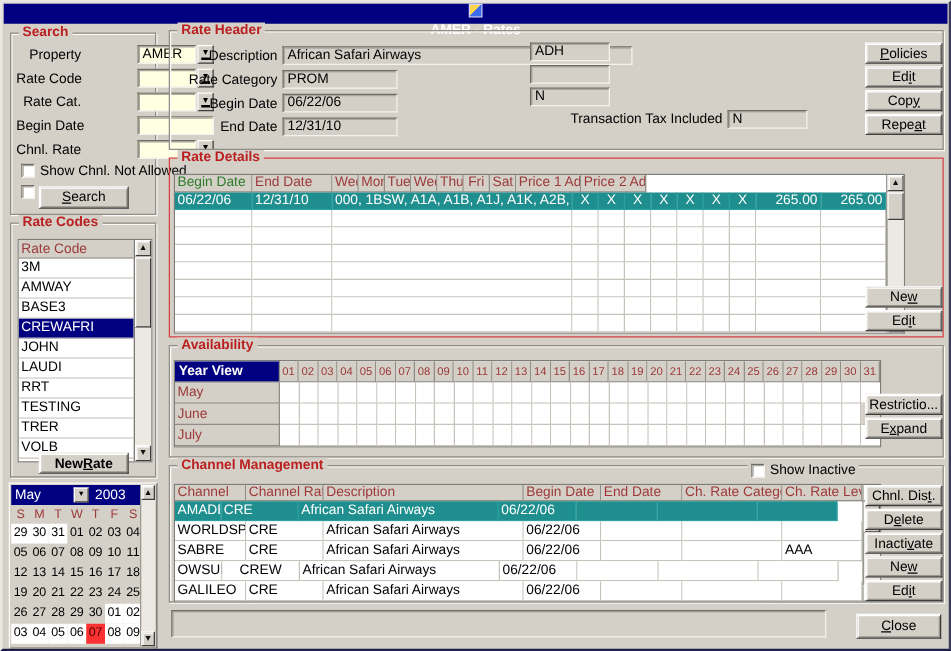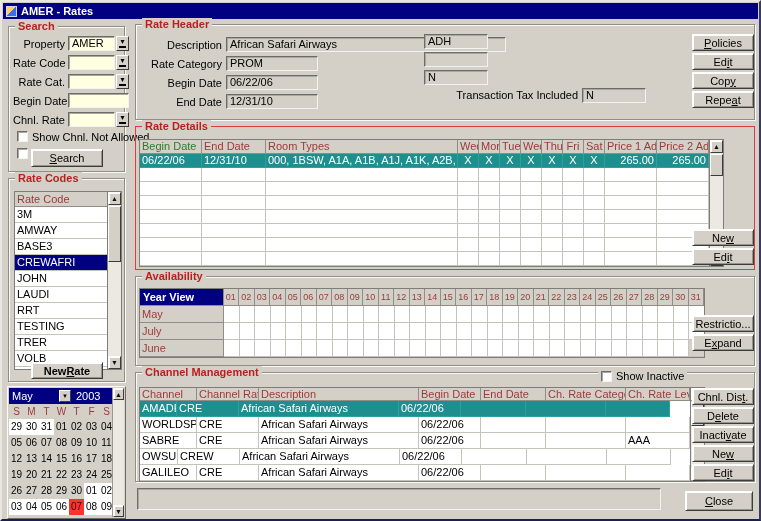--- a/index.html
+++ b/index.html
@@ -4,21 +4,21 @@
 <style>
   * { margin:0; padding:0; box-sizing:border-box; }
   html,body { width:761px; height:521px; }
   body { font-family:"Liberation Sans", sans-serif; background:#d4d0c8; }
   u { text-decoration:underline; }
 
   .window { position:absolute; left:0; top:0; width:761px; height:521px; background:#d4d0c8;
             border:2px solid; border-color:#e9e7e2 #3a3a5a #1d1d4e #e9e7e2; overflow:hidden;
             font-size:11px; color:#000; }
   .titlebar { position:absolute; left:1px; top:1px; right:1px; height:16px; background:var(--titlebar);
-              color:#fff; display:flex; align-items:center; gap:4px; padding:0 3px; font-weight:bold; }
+              color:#fff; display:flex; align-items:center; gap:4px; padding:0 3px; font-weight:bold;flex-direction:column; }
   .app-icon { width:11px; height:11px; flex:none; background:linear-gradient(135deg,#ffd34d 0 45%,#3a6df0 45% 100%);
               border:1px solid #cfd6ff; }
   .groupbox { position:absolute; border:1px solid #8f8d86; box-shadow: inset 1px 1px 0 #fbfaf7, 1px 1px 0 #fbfaf7; }
   .red-border { border:1px solid #d84040 !important; box-shadow:none !important; }
   .legend { position:absolute; top:-7px; left:6px; background:#d4d0c8; padding:0 3px;
             color:var(--section); font-weight:bold; white-space:nowrap; }
 
   .btn { background:#d4d0c8; border:1px solid; border-color:#fdfdfd #3c3c3c #3c3c3c #fdfdfd;
          box-shadow: inset 1px 1px 0 #fff, inset -1px -1px 0 #97948b;
          display:flex; align-items:center; justify-content:center; height:17px; cursor:default; white-space:nowrap; }
@@ -29,21 +29,21 @@
            box-shadow: inset 1px 1px 0 #aaa79e; padding:0 3px; overflow:hidden; white-space:nowrap; line-height:13px; }
   .yellow { background:var(--yellow); }
   .lov { width:13px; height:15px; margin-left:1px; flex:none; background:#d4d0c8; border:1px solid;
          border-color:#fdfdfd #3c3c3c #3c3c3c #fdfdfd; display:flex; flex-direction:column; align-items:center;
          justify-content:center; }
   .lov::before { content:"▾"; font-size:8px; line-height:6px; }
   .lov::after  { content:""; width:7px; border-bottom:2px solid #000; margin-top:1px; }
 
   .srow { display:flex; align-items:center; height:19px; padding-left:4px; }
   .flabel { width:52px; text-align:right; margin-right:3px; white-space:nowrap; flex:none; }
-  .sfield { width:47px; flex:none; }
+  .sfield { width:47px; flex:none;margin-left:42px; }
   .sfield.wide { width:61px; }
   .cbrow { display:flex; align-items:center; height:17px; padding-left:8px; gap:4px; }
   .cb { width:11px; height:11px; background:#fff; flex:none; border:1px solid;
         border-color:#6e6c66 #f3f2ee #f3f2ee #6e6c66; box-shadow: inset 1px 1px 0 #aaa79e; }
   .cblabel { white-space:nowrap; }
 
   .grid { position:absolute; background:#fff; border:1px solid #7f7d77; display:flex; overflow:hidden; }
   .gridbody { flex:1; overflow:hidden; }
   .grow { display:flex; }
   .gc { flex:none; border-right:1px solid #c6c3bb; border-bottom:1px solid #c6c3bb; padding:0 2px;
@@ -328,21 +328,20 @@
       <div class="btn">Repe<u>a</u>t</div>
     </div>
 
   <div class="groupbox red-border" id="rd-box">
     <span class="legend">Rate Details</span>
     <div class="grid" id="rd-grid">
       <div class="gridbody" id="rd-body">
           <div class="grow">
             <span class="gc gh sorted" style="width: 62px;">Begin Date</span>
             <span class="gc gh" style="width: 64px;">End Date</span>
-            <span class="gc gh" style="width: 192px;">Room Types</span>
             <span class="gc gh center" style="width: 21px;">Wed</span>
             <span class="gc gh center" style="width: 21px;">Mon</span>
             <span class="gc gh center" style="width: 21px;">Tue</span>
             <span class="gc gh center" style="width: 21px;">Wed</span>
             <span class="gc gh center" style="width: 21px;">Thu</span>
             <span class="gc gh center" style="width: 21px;">Fri</span>
             <span class="gc gh center" style="width: 21px;">Sat</span>
             <span class="gc gh" style="width: 52px;">Price 1 Adul</span>
             <span class="gc gh" style="width: 52px;">Price 2 Adul</span>
           </div>
@@ -537,20 +536,54 @@
             <span class="gc avcell">&nbsp;</span>
             <span class="gc avcell">&nbsp;</span>
             <span class="gc avcell">&nbsp;</span>
             <span class="gc avcell">&nbsp;</span>
             <span class="gc avcell">&nbsp;</span>
             <span class="gc avcell">&nbsp;</span>
             <span class="gc avcell">&nbsp;</span>
             <span class="gc avcell">&nbsp;</span>
           </div>
           <div class="grow">
+            <span class="gc gh avlabel">June</span>
+            <span class="gc avcell">&nbsp;</span>
+            <span class="gc avcell">&nbsp;</span>
+            <span class="gc avcell">&nbsp;</span>
+            <span class="gc avcell">&nbsp;</span>
+            <span class="gc avcell">&nbsp;</span>
+            <span class="gc avcell">&nbsp;</span>
+            <span class="gc avcell">&nbsp;</span>
+            <span class="gc avcell">&nbsp;</span>
+            <span class="gc avcell">&nbsp;</span>
+            <span class="gc avcell">&nbsp;</span>
+            <span class="gc avcell">&nbsp;</span>
+            <span class="gc avcell">&nbsp;</span>
+            <span class="gc avcell">&nbsp;</span>
+            <span class="gc avcell">&nbsp;</span>
+            <span class="gc avcell">&nbsp;</span>
+            <span class="gc avcell">&nbsp;</span>
+            <span class="gc avcell">&nbsp;</span>
+            <span class="gc avcell">&nbsp;</span>
+            <span class="gc avcell">&nbsp;</span>
+            <span class="gc avcell">&nbsp;</span>
+            <span class="gc avcell">&nbsp;</span>
+            <span class="gc avcell">&nbsp;</span>
+            <span class="gc avcell">&nbsp;</span>
+            <span class="gc avcell">&nbsp;</span>
+            <span class="gc avcell">&nbsp;</span>
+            <span class="gc avcell">&nbsp;</span>
+            <span class="gc avcell">&nbsp;</span>
+            <span class="gc avcell">&nbsp;</span>
+            <span class="gc avcell">&nbsp;</span>
+            <span class="gc avcell">&nbsp;</span>
+            <span class="gc avcell blk">&nbsp;</span>
+          </div>
+          <div class="grow">
             <span class="gc gh avlabel">July</span>
             <span class="gc avcell">&nbsp;</span>
             <span class="gc avcell">&nbsp;</span>
             <span class="gc avcell">&nbsp;</span>
             <span class="gc avcell">&nbsp;</span>
             <span class="gc avcell">&nbsp;</span>
             <span class="gc avcell">&nbsp;</span>
             <span class="gc avcell">&nbsp;</span>
             <span class="gc avcell">&nbsp;</span>
             <span class="gc avcell">&nbsp;</span>
@@ -569,54 +602,20 @@
             <span class="gc avcell">&nbsp;</span>
             <span class="gc avcell">&nbsp;</span>
             <span class="gc avcell">&nbsp;</span>
             <span class="gc avcell">&nbsp;</span>
             <span class="gc avcell">&nbsp;</span>
             <span class="gc avcell">&nbsp;</span>
             <span class="gc avcell">&nbsp;</span>
             <span class="gc avcell">&nbsp;</span>
             <span class="gc avcell">&nbsp;</span>
             <span class="gc avcell">&nbsp;</span>
-          </div>
-          <div class="grow">
-            <span class="gc gh avlabel">June</span>
-            <span class="gc avcell">&nbsp;</span>
-            <span class="gc avcell">&nbsp;</span>
-            <span class="gc avcell">&nbsp;</span>
-            <span class="gc avcell">&nbsp;</span>
-            <span class="gc avcell">&nbsp;</span>
-            <span class="gc avcell">&nbsp;</span>
-            <span class="gc avcell">&nbsp;</span>
-            <span class="gc avcell">&nbsp;</span>
-            <span class="gc avcell">&nbsp;</span>
-            <span class="gc avcell">&nbsp;</span>
-            <span class="gc avcell">&nbsp;</span>
-            <span class="gc avcell">&nbsp;</span>
-            <span class="gc avcell">&nbsp;</span>
-            <span class="gc avcell">&nbsp;</span>
-            <span class="gc avcell">&nbsp;</span>
-            <span class="gc avcell">&nbsp;</span>
-            <span class="gc avcell">&nbsp;</span>
-            <span class="gc avcell">&nbsp;</span>
-            <span class="gc avcell">&nbsp;</span>
-            <span class="gc avcell">&nbsp;</span>
-            <span class="gc avcell">&nbsp;</span>
-            <span class="gc avcell">&nbsp;</span>
-            <span class="gc avcell">&nbsp;</span>
-            <span class="gc avcell">&nbsp;</span>
-            <span class="gc avcell">&nbsp;</span>
-            <span class="gc avcell">&nbsp;</span>
-            <span class="gc avcell">&nbsp;</span>
-            <span class="gc avcell">&nbsp;</span>
-            <span class="gc avcell">&nbsp;</span>
-            <span class="gc avcell">&nbsp;</span>
-            <span class="gc avcell blk">&nbsp;</span>
           </div>
         </div>
     </div>
   </div>
   <div class="btncol" id="av-btns" style="top:313px">
       <div class="btn">Restrictio...</div>
       <div class="btn">E<u>x</u>pand</div>
     </div>
 
   <div class="groupbox" id="cm-box">
@@ -658,21 +657,21 @@
             <span class="gc" style="width: 57px;">SABRE</span>
             <span class="gc" style="width: 62px;">CRE</span>
             <span class="gc" style="width: 160px;">African Safari Airways</span>
             <span class="gc" style="width: 62px;">06/22/06</span>
             <span class="gc" style="width: 65px;">&nbsp;</span>
             <span class="gc" style="width: 80px;">&nbsp;</span>
             <span class="gc" style="width: 64px;">AAA</span>
           </div>
           <div class="grow">
             <span class="gc" style="width: 38px;">OWSUI</span>
-            <span class="gc" style="width: 62px;">CREW</span>
+            <span class="gc" style="width: 62px; text-align: center;">CREW</span>
             <span class="gc" style="width: 160px;">African Safari Airways</span>
             <span class="gc" style="width: 62px;">06/22/06</span>
             <span class="gc" style="width: 65px;">&nbsp;</span>
             <span class="gc" style="width: 80px;">&nbsp;</span>
             <span class="gc" style="width: 64px;">&nbsp;</span>
           </div>
           <div class="grow">
             <span class="gc" style="width: 57px;">GALILEO</span>
             <span class="gc" style="width: 62px;">CRE</span>
             <span class="gc" style="width: 160px;">African Safari Airways</span>

